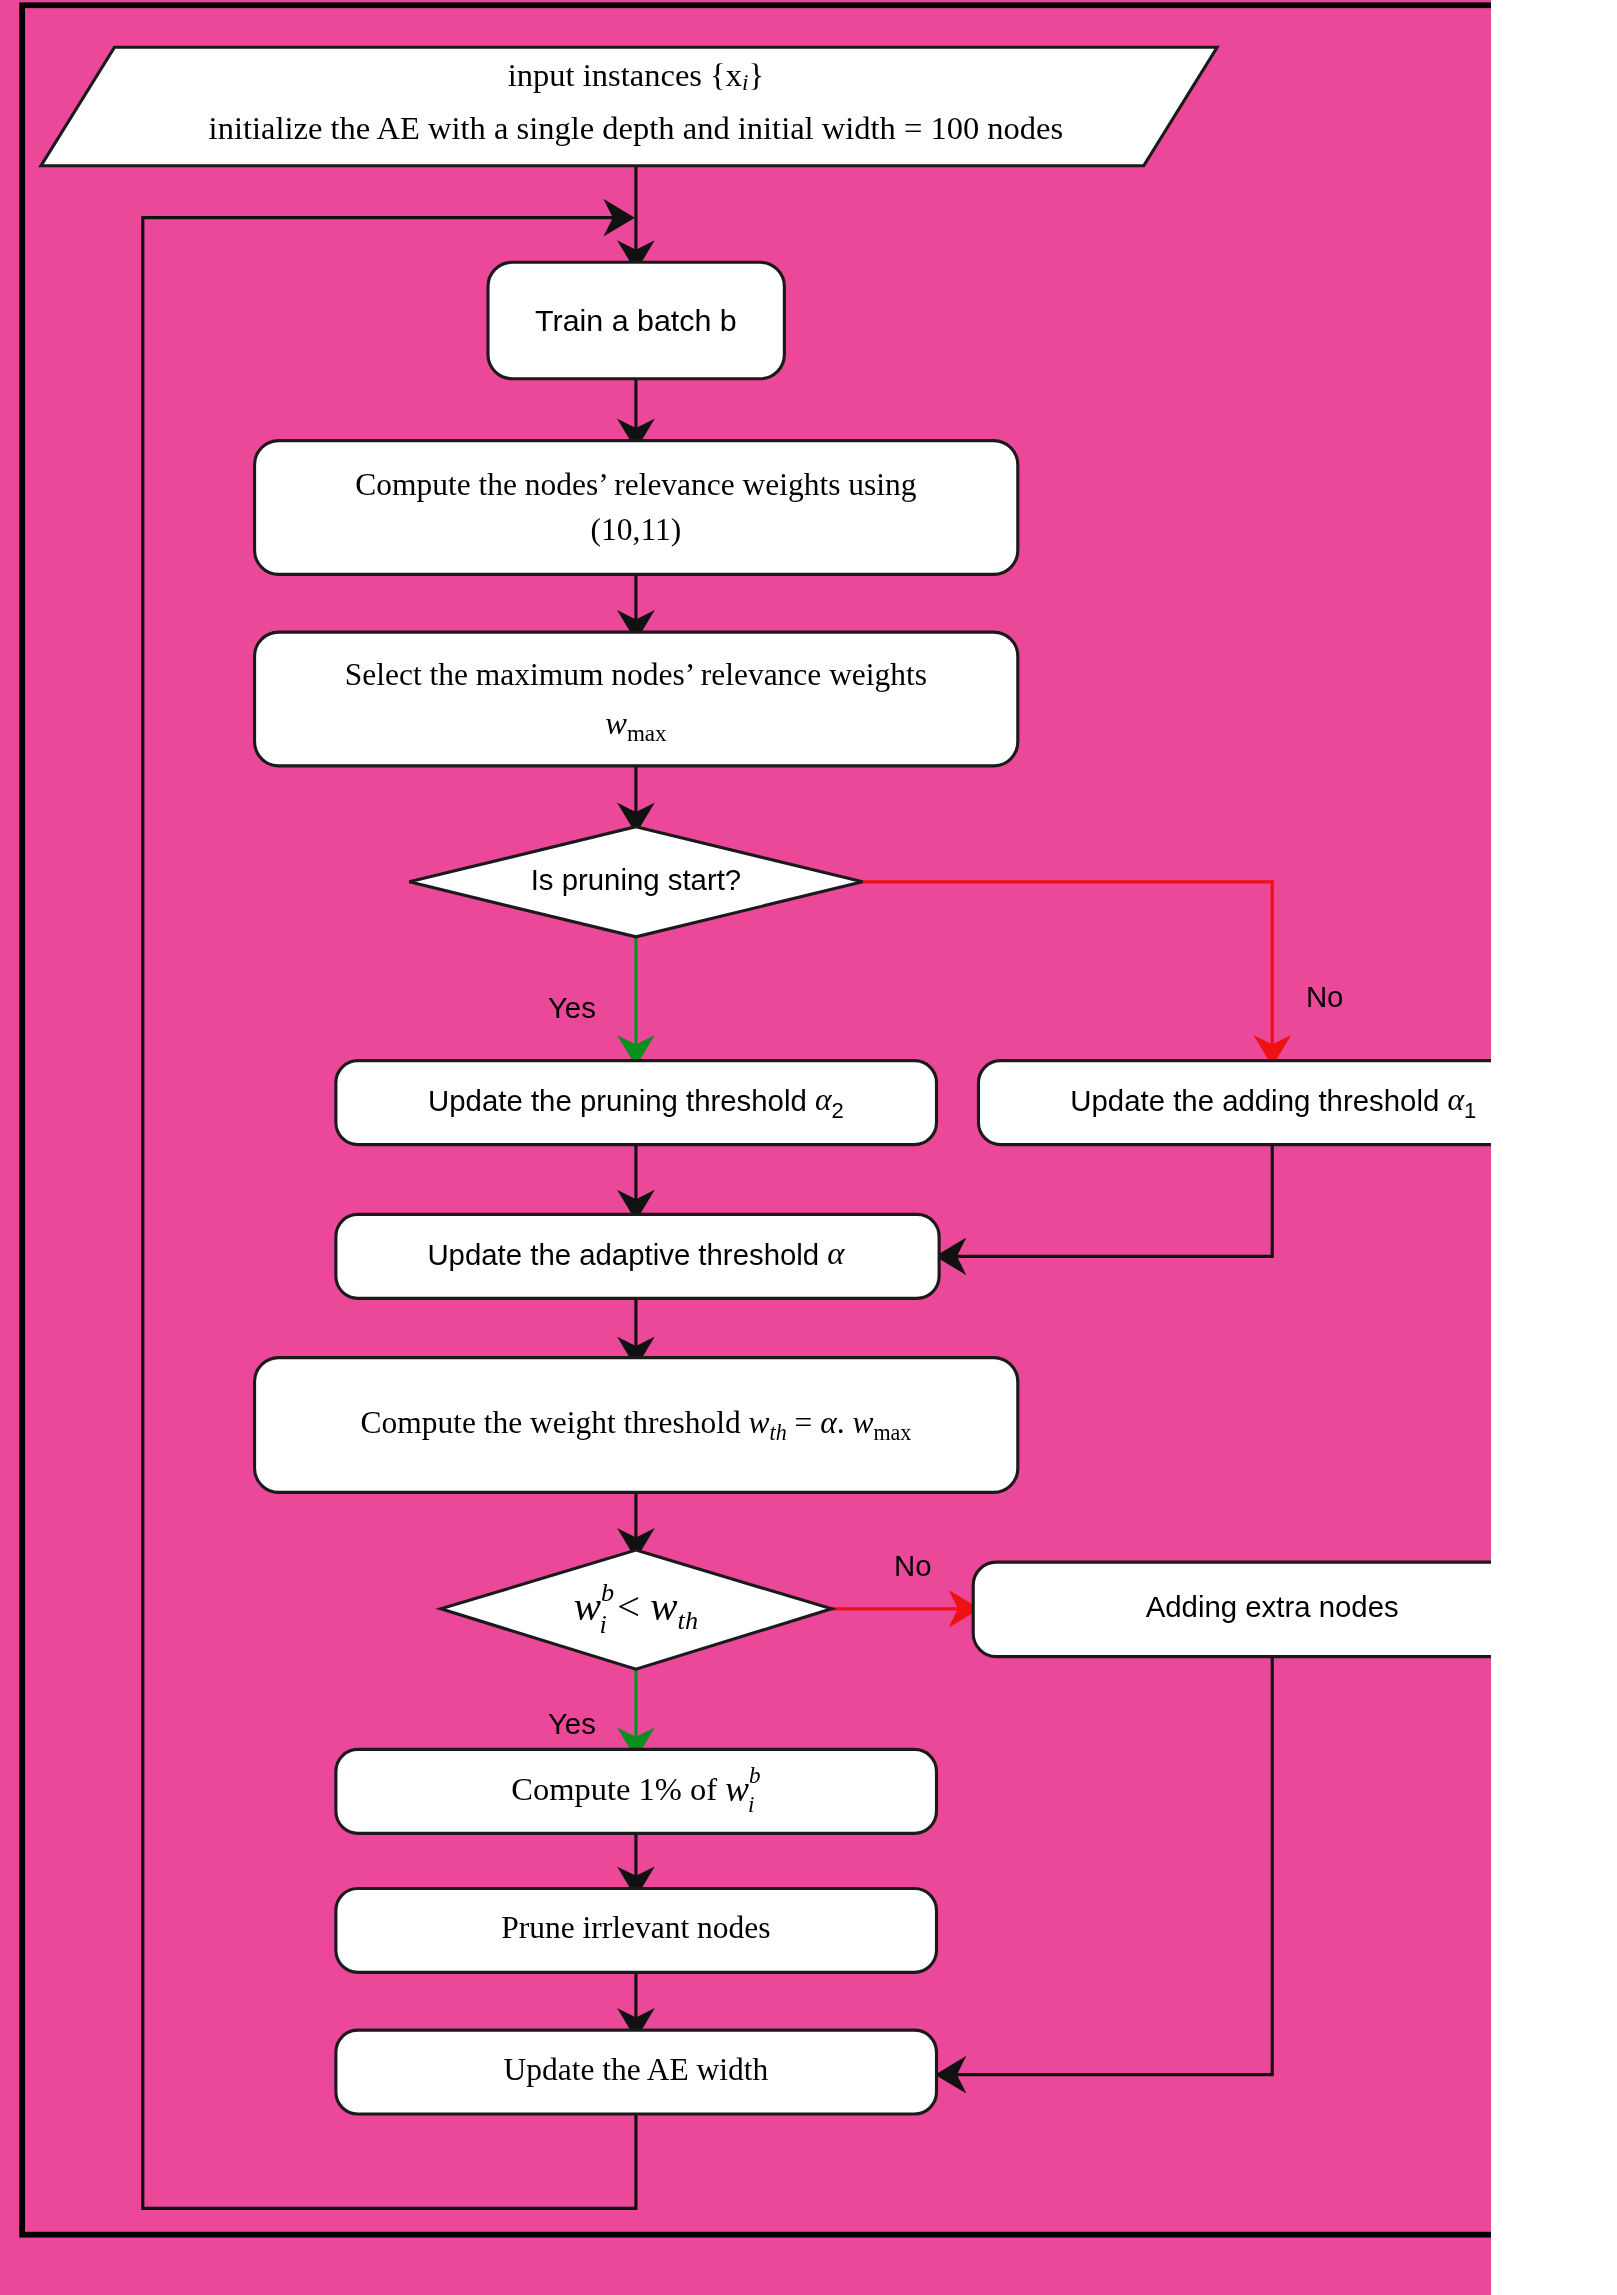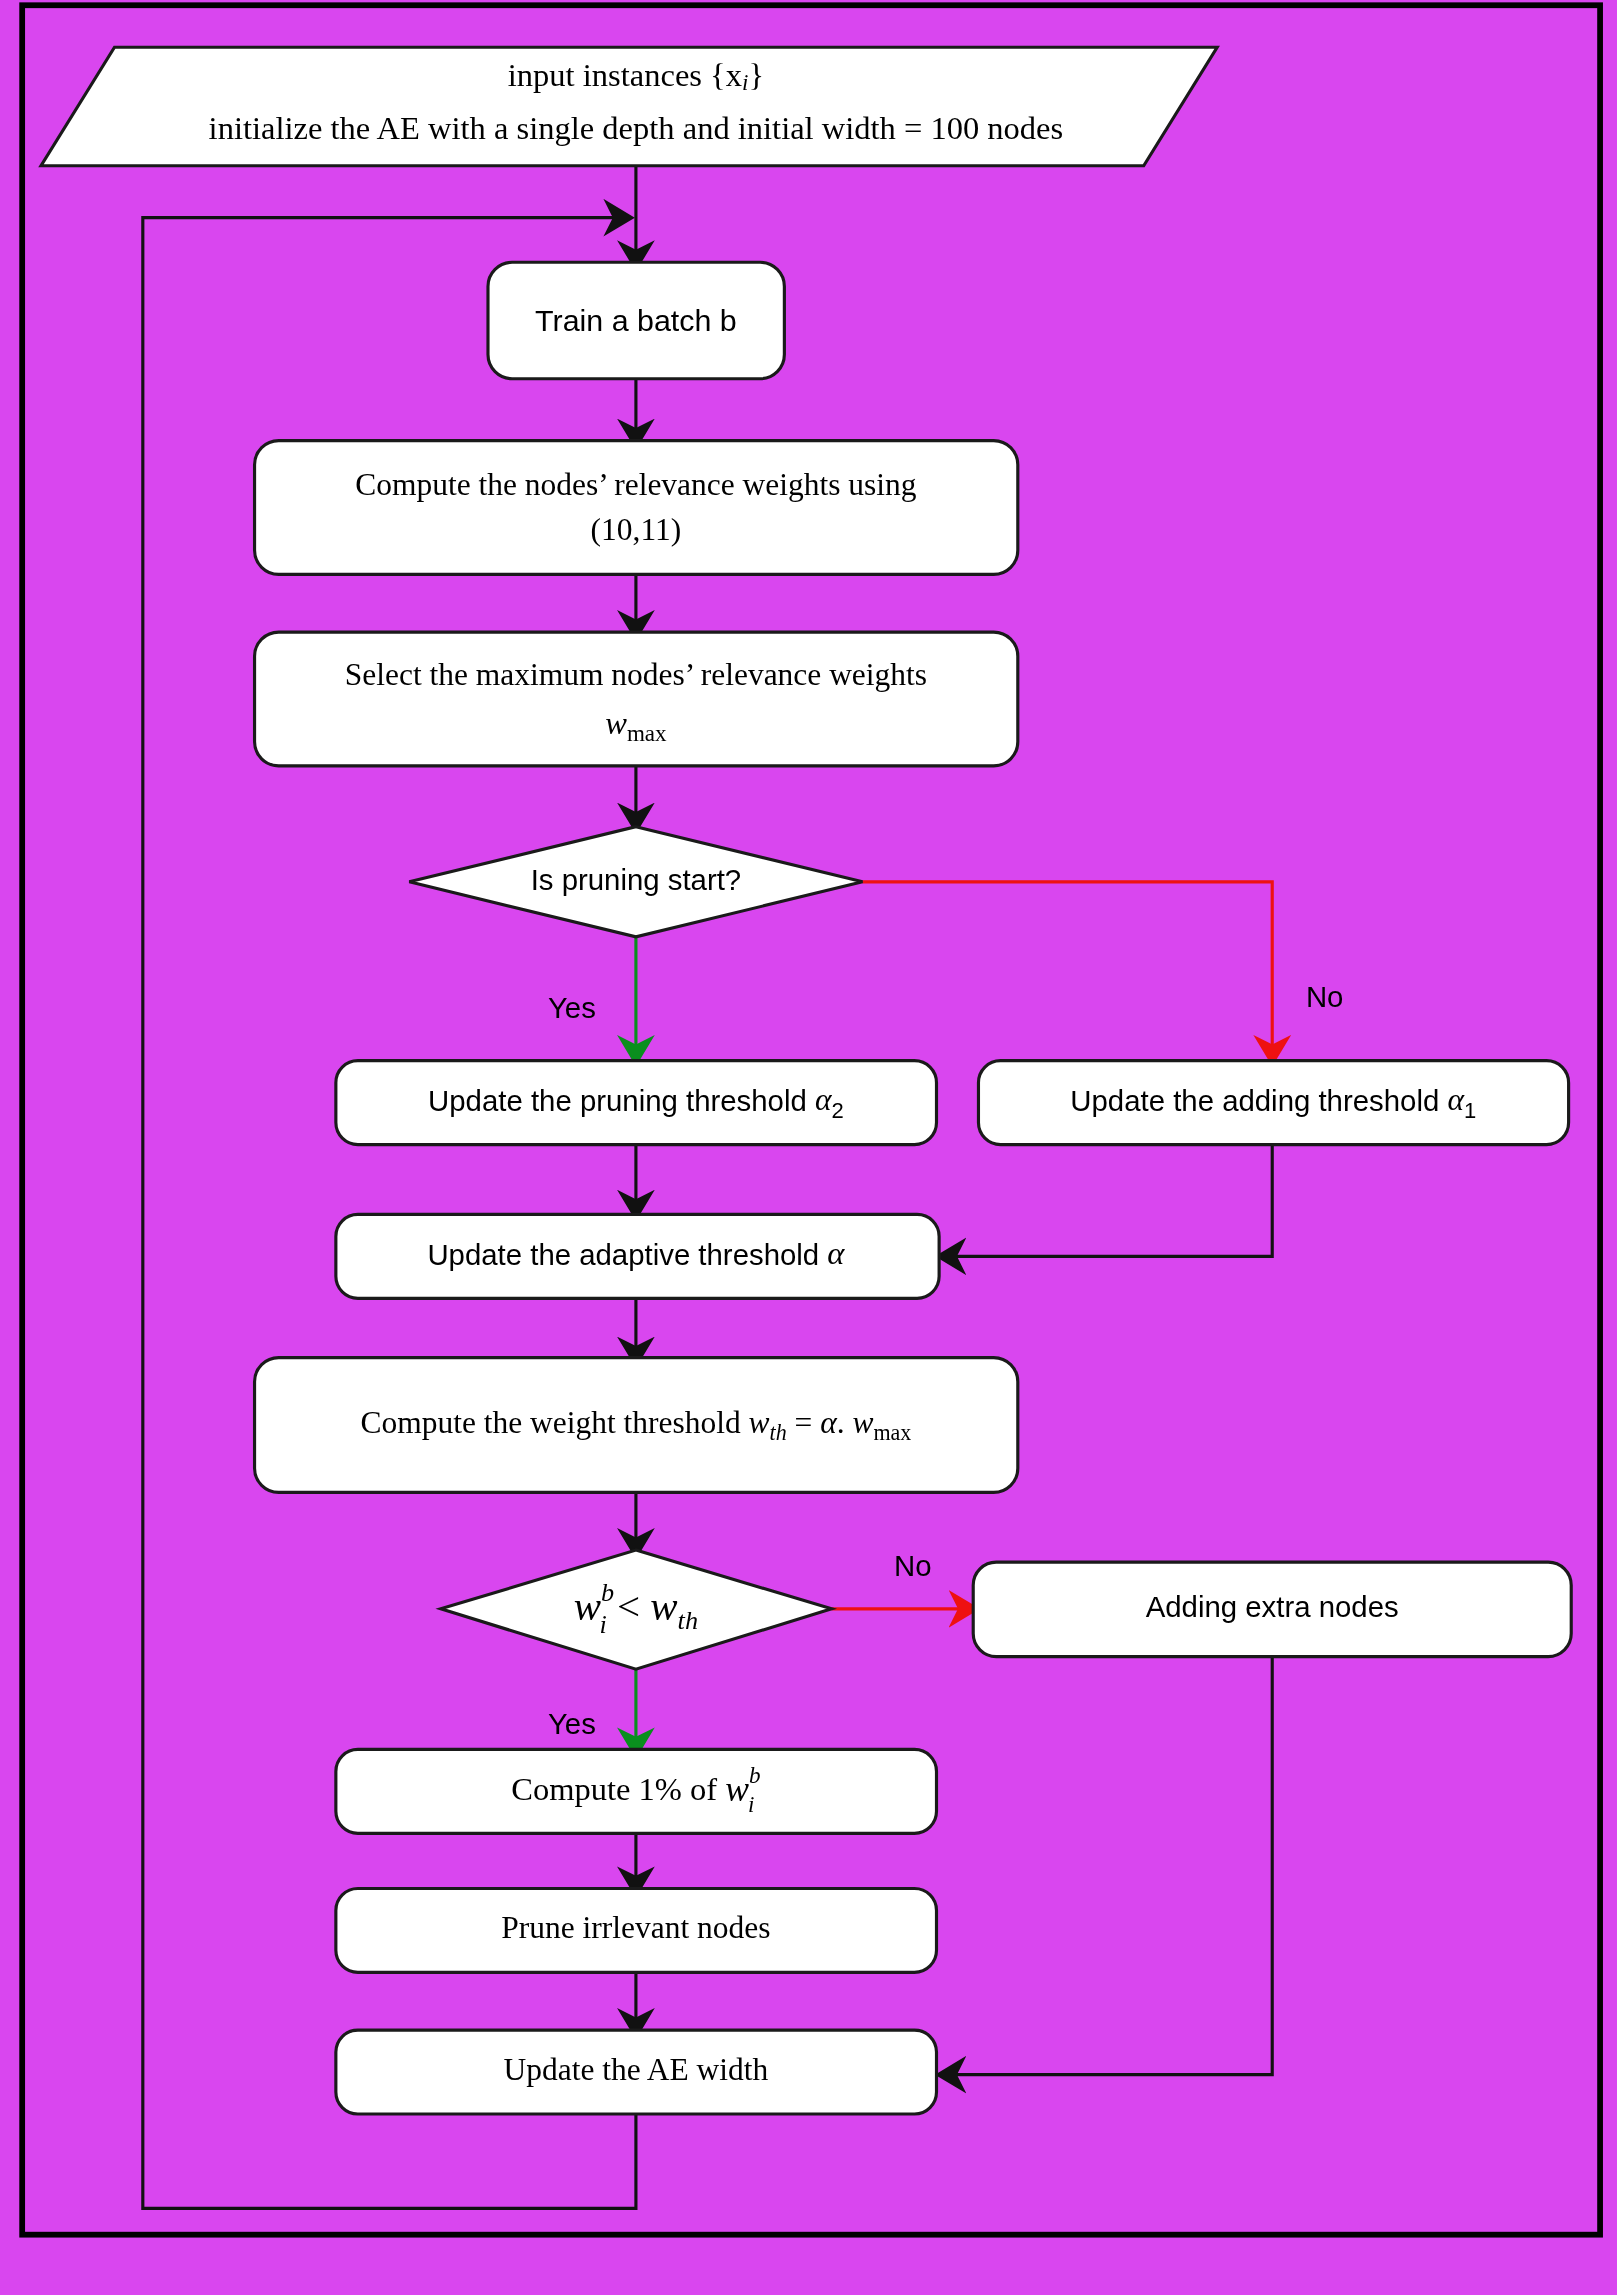--- a/index.html
+++ b/index.html
@@ -2,23 +2,23 @@
 <html style="font-size:8.4px"><head>
 <meta charset="utf-8">
 <style>
   html, body {
     margin: 0;
     padding: 0;
     background: #ffffff;
   }
   #page {
     position: relative;
-    width: 1617px;
+    width: 1491px;
     height: 2295px;
-    background: #d946ef;
+    background: #ec4899;
     font-family: "Liberation Serif", serif;
     overflow: hidden;
   }
   svg.flow {
     position: absolute;
     left: 0;
     top: 0;
     width: 1617px;
     height: 2295px;
   }

